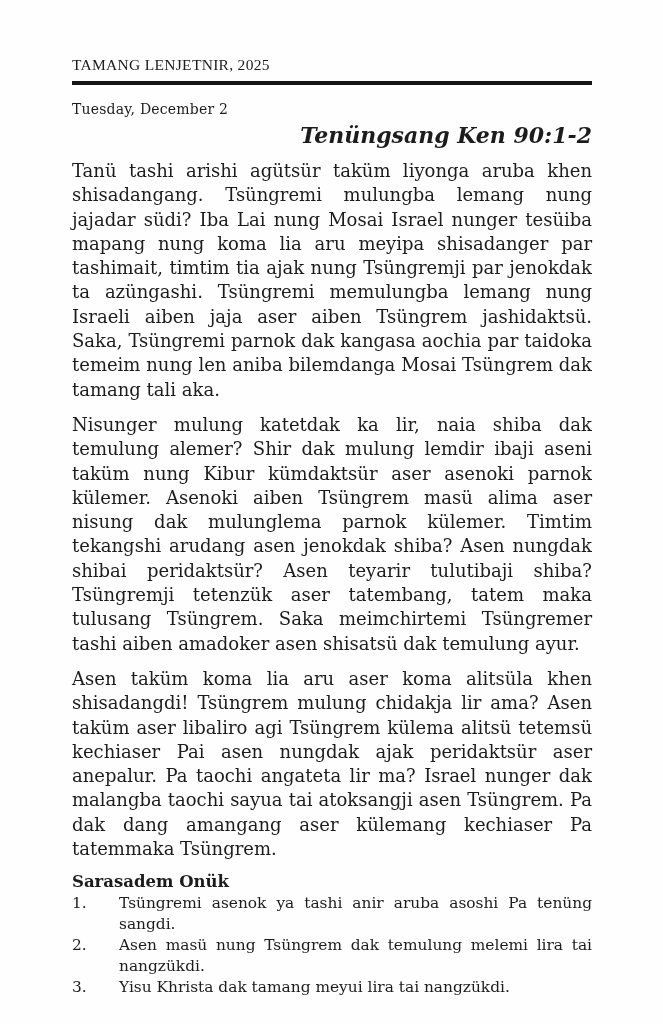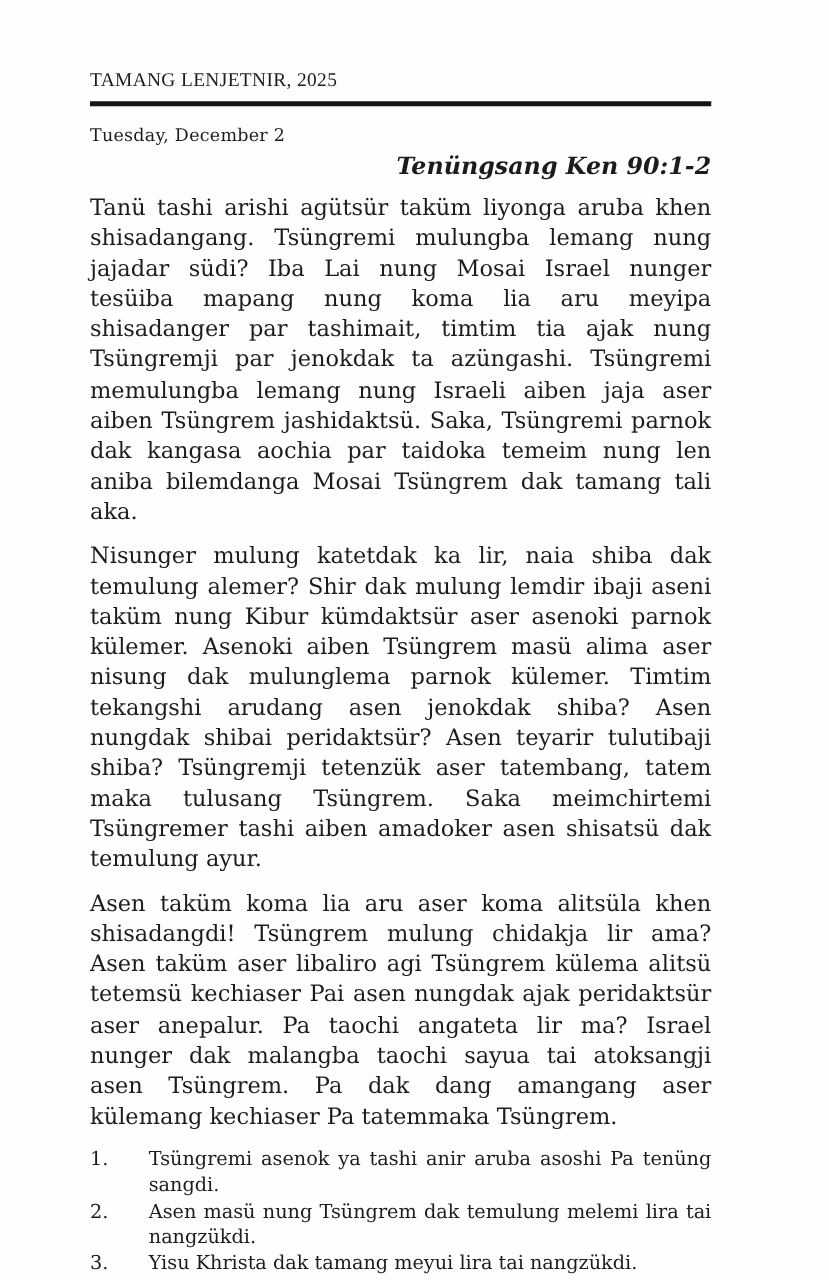--- a/index.html
+++ b/index.html
@@ -9,21 +9,21 @@
     font-family: "DejaVu Serif", serif;
   }
   .page {
     position: relative;
     width: 663px;
     height: 1024px;
     margin: 0 auto;
     background: #fefefe;
     color: #1c1c1c;
     box-sizing: border-box;
-    padding: 56px 94px 0 72px;
+    padding: 56px 71px 0 72px;
     overflow: hidden;
   }
   .masthead {
     display: flex;
     justify-content: space-between;
     align-items: baseline;
     font-family: "Liberation Serif", serif;
     font-size: 15.5px;
     letter-spacing: 0.3px;
     padding-bottom: 7px;
@@ -51,21 +51,21 @@
     text-align: justify;
     font-size: 15.8px;
     line-height: 1.42;
     word-spacing: 2.5px;
     margin: 0;
   }
   .scripture-ref {
     text-align: right;
     font-style: italic;
     font-weight: bold;
-    font-size: 19px;
+    font-size: 22px;
     margin: 5px 0 11px 0;
   }
   .body-para {
     text-align: justify;
     font-size: 18px;
     line-height: 1.35;
     margin: 0 0 11px 0;
   }
   .section-heading {
     font-size: 16.5px;
@@ -110,20 +110,21 @@
 
   <h2 class="date-heading">Tuesday, December 2</h2>
 
 
   <p class="scripture-ref">Tenüngsang Ken 90:1-2</p>
 
   <p class="body-para">Tanü tashi arishi agütsür taküm liyonga aruba khen shisadangang. Tsüngremi mulungba lemang nung jajadar südi? Iba Lai nung Mosai Israel nunger tesüiba mapang nung koma lia aru meyipa shisadanger par tashimait, timtim tia ajak nung Tsüngremji par jenokdak ta azüngashi. Tsüngremi memulungba lemang nung Israeli aiben jaja aser aiben Tsüngrem jashidaktsü. Saka, Tsüngremi parnok dak kangasa aochia par taidoka temeim nung len aniba bilemdanga Mosai Tsüngrem dak tamang tali aka.</p>
   <p class="body-para">Nisunger mulung katetdak ka lir, naia shiba dak temulung alemer? Shir dak mulung lemdir ibaji aseni taküm nung Kibur kümdaktsür aser asenoki parnok külemer. Asenoki aiben Tsüngrem masü alima aser nisung dak mulunglema parnok külemer. Timtim tekangshi arudang asen jenokdak shiba? Asen nungdak shibai peridaktsür? Asen teyarir tulutibaji shiba? Tsüngremji tetenzük aser tatembang, tatem maka tulusang Tsüngrem. Saka meimchirtemi Tsüngremer tashi aiben amadoker asen shisatsü dak temulung ayur.</p>
   <p class="body-para">Asen taküm koma lia aru aser koma alitsüla khen shisadangdi! Tsüngrem mulung chidakja lir ama? Asen taküm aser libaliro agi Tsüngrem külema alitsü tetemsü kechiaser Pai asen nungdak ajak peridaktsür aser anepalur. Pa taochi angateta lir ma? Israel nunger dak malangba taochi sayua tai atoksangji asen Tsüngrem. Pa dak dang amangang aser külemang kechiaser Pa tatemmaka Tsüngrem.</p>
 
+  <h3 class="section-heading">Sarasadem Onük</h3>
 
   <div class="points-list">
     <div class="point-row">
       <span class="point-num">1.</span>
       <span class="point-text">Tsüngremi asenok ya tashi anir aruba asoshi Pa tenüng sangdi.</span>
     </div>
     <div class="point-row">
       <span class="point-num">2.</span>
       <span class="point-text">Asen masü nung Tsüngrem dak temulung melemi lira tai nangzükdi.</span>
     </div>

